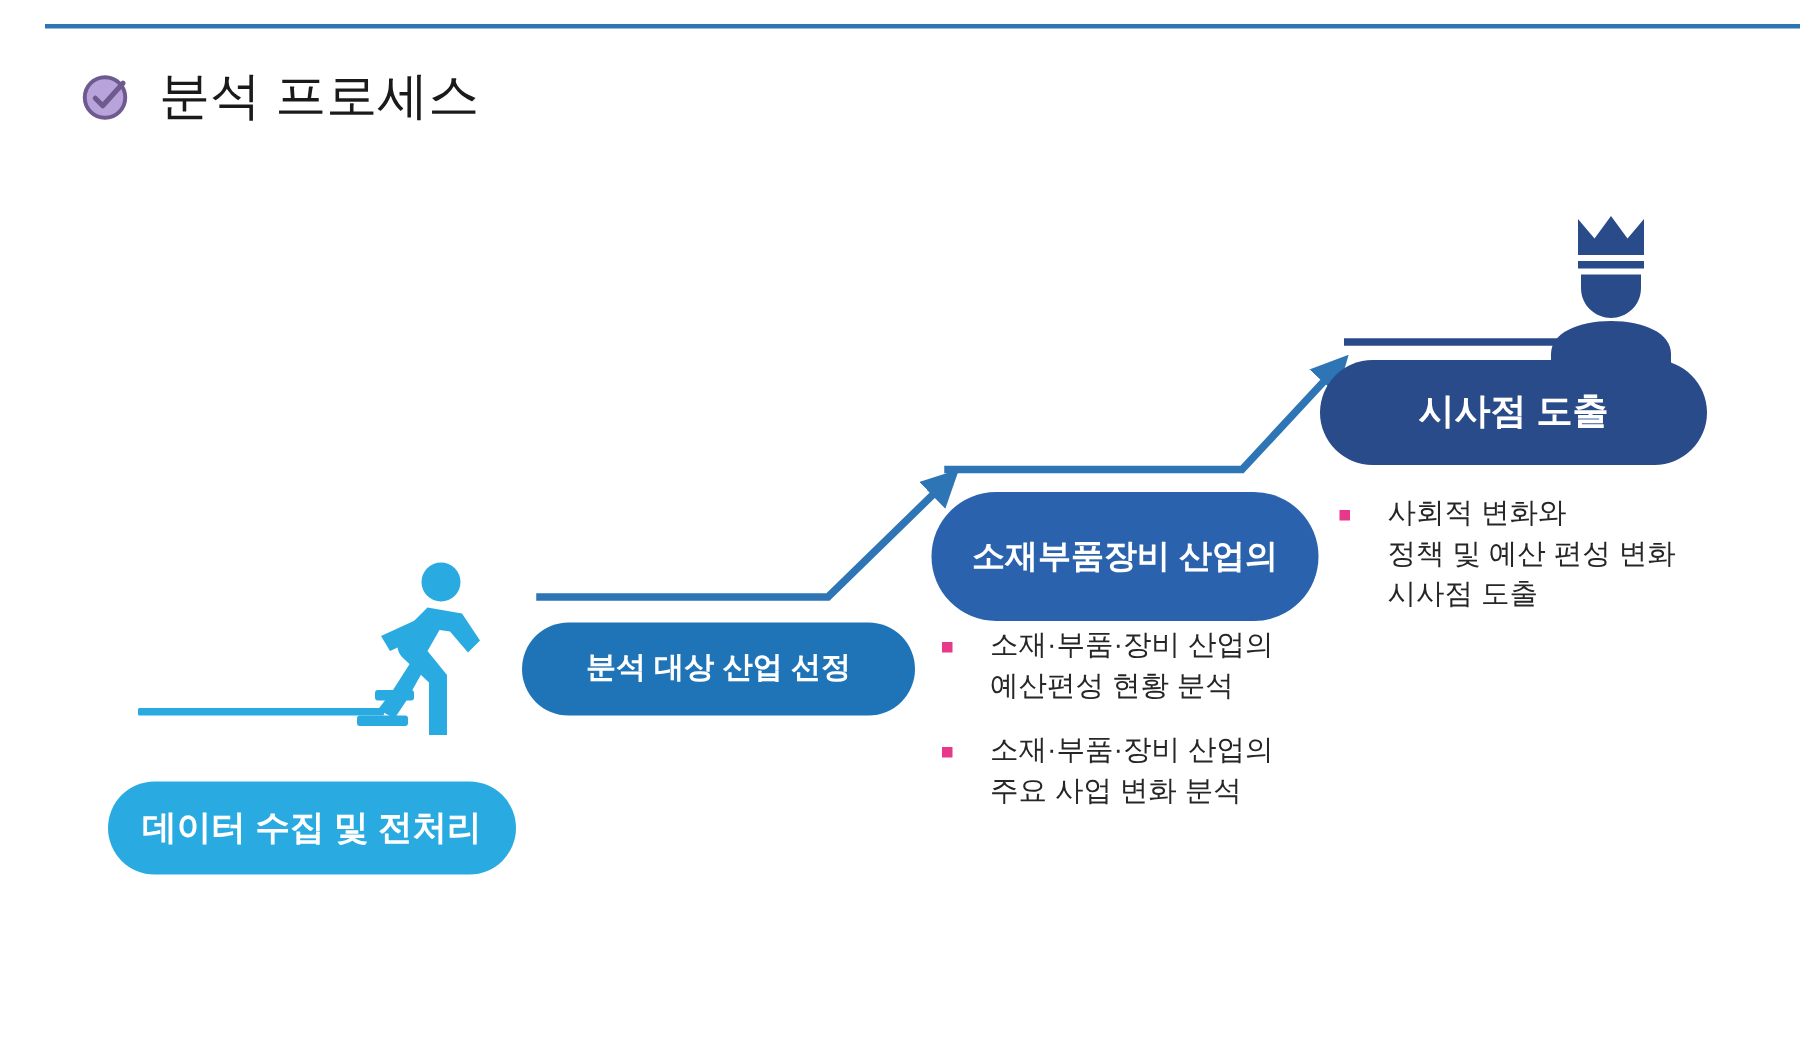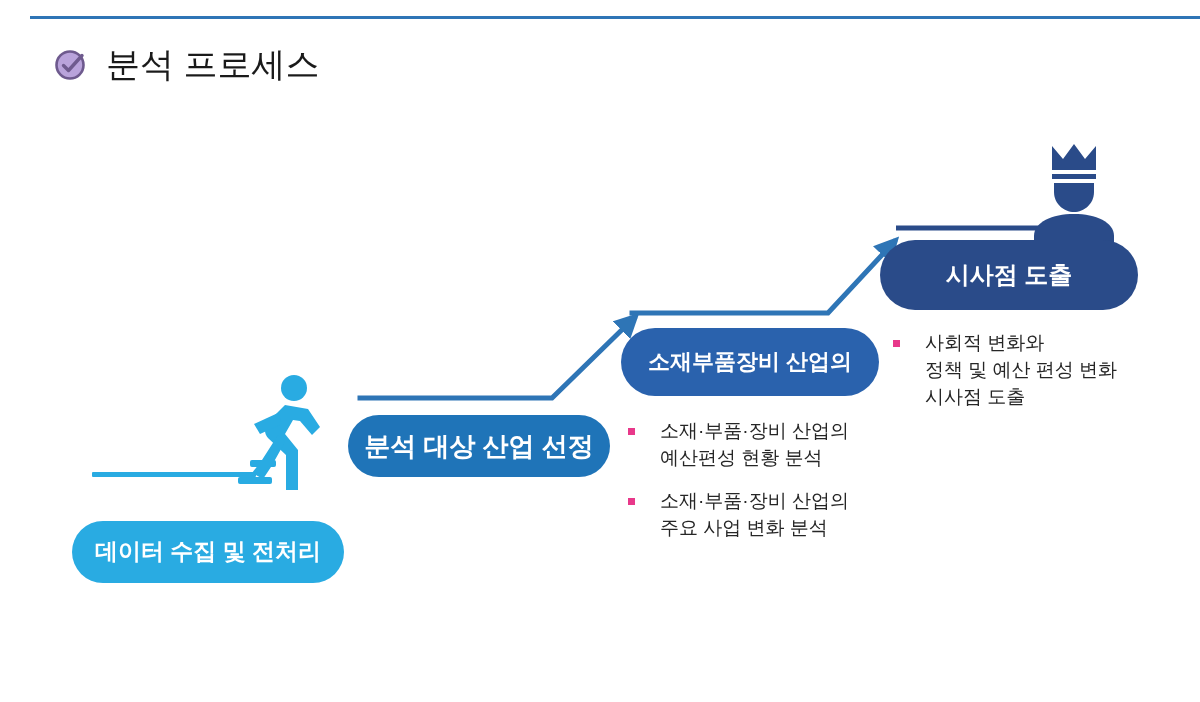--- a/index.html
+++ b/index.html
@@ -93,28 +93,28 @@
     width: 164px;
     background: #29ABE2;
   }
 
   
   #step2 { left: 348px; top: 415px; }
   #step2 .pill {
     width: 262px;
     height: 62px;
     background: #1F74B8;
-    font-size: 26px;
+    font-size: 20px;
   }
 
   
   #step3 { left: 621px; top: 328px; }
   #step3 .pill {
     width: 258px;
-    height: 68px;
+    height: 86px;
     background: #2A62AD;
     font-size: 22px;
     flex-direction: column;
   }
 
   
   #step4 { left: 880px; top: 240px; }
   #step4 .pill {
     width: 258px;
     height: 70px;

